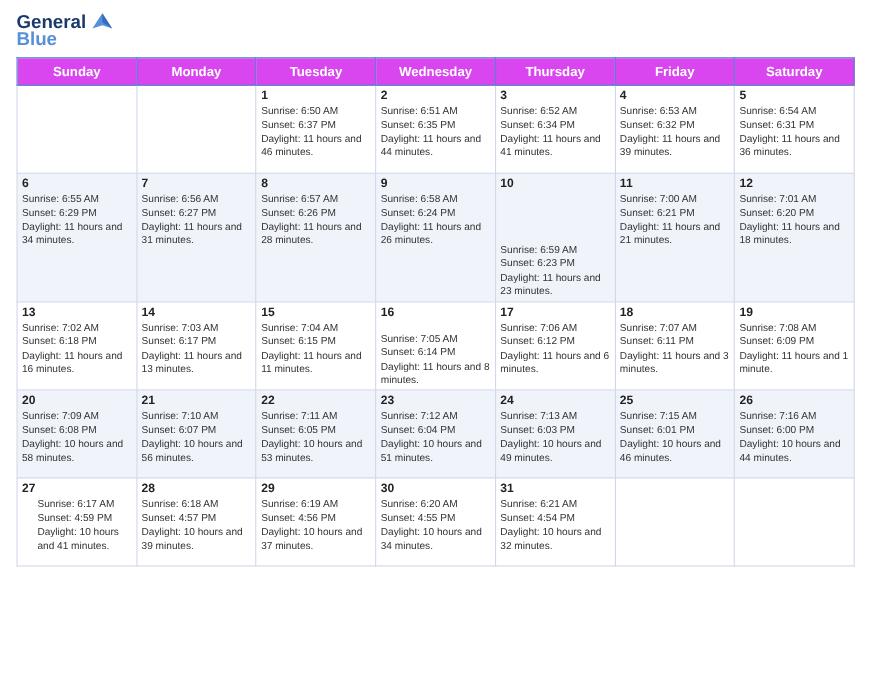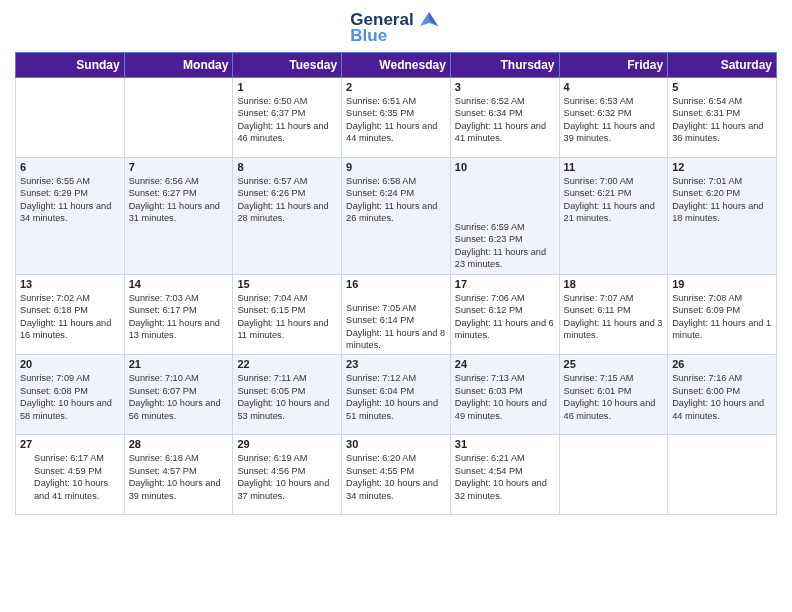--- a/index.html
+++ b/index.html
@@ -11,21 +11,21 @@
       overflow: hidden;
     }
     .page {
       width: 792px;
       height: 612px;
       padding: 10px 15px;
       background: #fff;
     }
     .header {
       display: flex;
-      justify-content: center;
+      justify-content: flex-start;
       align-items: flex-start;
       margin-bottom: 6px;
     }
     .logo {
       display: flex;
       align-items: center;
     }
     .title-block {
       text-align: right;
     }
@@ -37,26 +37,26 @@
     .subtitle {
       font-size: 14px;
       color: #555;
     }
     table {
       width: 100%;
       border-collapse: collapse;
       table-layout: fixed;
     }
     thead tr th {
-      background: #4c1d95;
+      background: #d946ef;
       color: #fff;
       font-size: 12px;
       font-weight: bold;
       padding: 5px 4px;
-      text-align: right;
+      text-align: center;
       border: 1px solid #5580cc;
     }
     tbody tr td {
       border: 1px solid #d0d8e8;
       vertical-align: top;
       padding: 3px 4px;
       font-size: 9.5px;
       color: #333;
       height: 80px;
       background: #fff;

